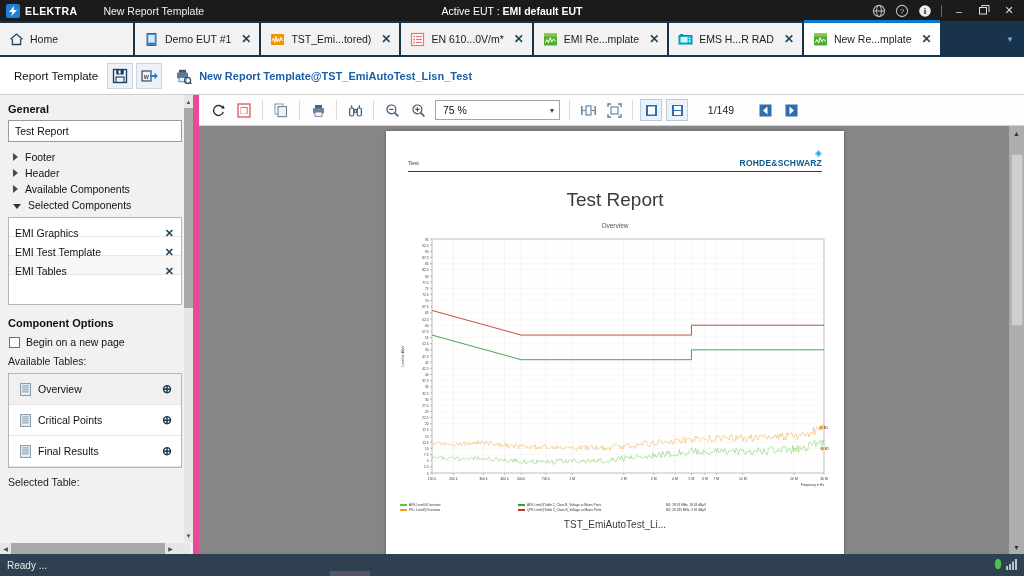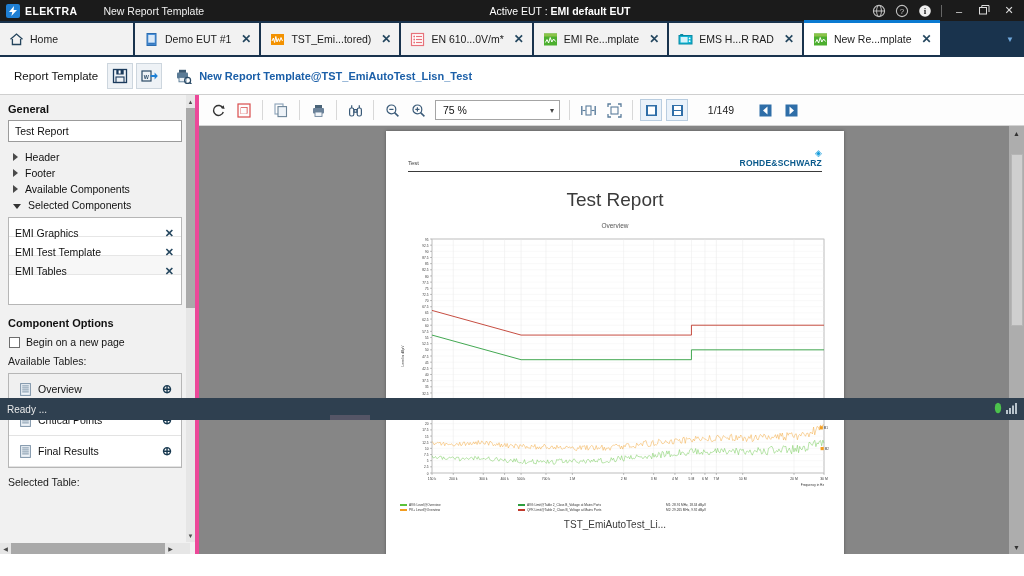--- a/index.html
+++ b/index.html
@@ -2,37 +2,37 @@
 <html><head>
 <meta charset="utf-8">
 <style>
   * { box-sizing: border-box; margin: 0; padding: 0; }
   html, body {
     width: 1024px; height: 576px;
     font-family: "Liberation Sans", sans-serif;
     overflow: hidden;
     background: #ffffff;
   }
-  #app { position: relative; width: 1024px; height: 420px; }
+  #app { position: relative; width: 1024px; height: 576px; }
 
   
   .titlebar {
     position: absolute; left:0; top:0; width:1024px; height:21px;
     background:#1b1b1b; color:#ffffff;
     display:flex; align-items:center;
   }
   .brand { display:flex; align-items:center; gap:5px; padding-left:6px; }
   .brand-logo {
     width:14px; height:14px; background:#1e7fd4; border-radius:2px;
     display:flex; align-items:center; justify-content:center;
     font-size:10px; line-height:1; color:#fff;
   }
   .brand-name { font-size:10.5px; font-weight:bold; letter-spacing:.4px; }
   .title-doc { font-size:10.5px; margin-left:26px; color:#f0f0f0; }
-  .title-active { position:absolute; left:50%; transform:translateX(-50%); font-size:10.5px; white-space:nowrap;margin-left:48px; }
+  .title-active { position:absolute; left:50%; transform:translateX(-50%); font-size:10.5px; white-space:nowrap; }
   .title-active b { font-weight:bold; }
   .title-right { margin-left:auto; display:flex; align-items:center; gap:9px; padding-right:7px; }
   .ticon { width:14px; height:14px; opacity:.92; display:block; }
   .tsep { width:1px; height:12px; background:#666; }
   .wbtn { font-size:11px; width:16px; text-align:center; color:#ddd; cursor:default; }
 
   
   .tabstrip {
     position:absolute; left:0; top:21px; width:1024px; height:36px;
     background:#19334d;
@@ -63,21 +63,21 @@
   .cmd-btn {
     width:26px; height:26px; display:flex; align-items:center; justify-content:center;
     background:#eef2f6; border:1px solid #cdd6de; margin-right:3px;
   }
   .cmd-plain { width:24px; height:24px; display:flex; align-items:center; justify-content:center; margin:0 4px 0 6px; }
   .cmd-link { font-size:11px; color:#1b5fa8; font-weight:bold; }
 
   
   .leftpanel {
     position:absolute; left:0; top:95px; width:199px; height:459px;
-    background:#f1f1f1; border-right:4px solid #ec4899; overflow:hidden;
+    background:#f1f1f1; border-right:6px solid #ec4899; overflow:hidden;
   }
   .lp-inner { position:absolute; left:0; top:0; width:190px; }
   .lp-h { font-size:11px; font-weight:bold; color:#111; padding:8px 0 3px 8px; }
   .lp-sub { font-size:10.5px; color:#222; padding:3px 0 3px 8px; }
   .lp-input {
     margin:2px 8px 0 8px; height:22px; background:#fff; border:1px solid #9b9b9b;
     display:flex; align-items:center; padding:0 6px; font-size:10.5px; color:#111;
   }
   .tree { margin-top:7px; }
   .tnode { display:flex; align-items:center; gap:7px; height:16px; padding-left:13px; font-size:10.5px; color:#111; }
@@ -338,25 +338,25 @@
 
   <div class="leftpanel">
     <div class="lp-inner">
 
       <div class="lp-h">General</div>
       <div class="lp-input" title="Report Title">Test Report</div>
 
       <div class="tree">
         <div class="tnode">
           <span class="tri tri-r"></span>
-          <span>Header</span>
+          <span>Footer</span>
         </div>
         <div class="tnode">
           <span class="tri tri-r"></span>
-          <span>Footer</span>
+          <span>Header</span>
         </div>
         <div class="tnode">
           <span class="tri tri-r"></span>
           <span>Available Components</span>
         </div>
         <div class="tnode">
           <span class="tri tri-d"></span>
           <span>Selected Components</span>
         </div>
       </div>

